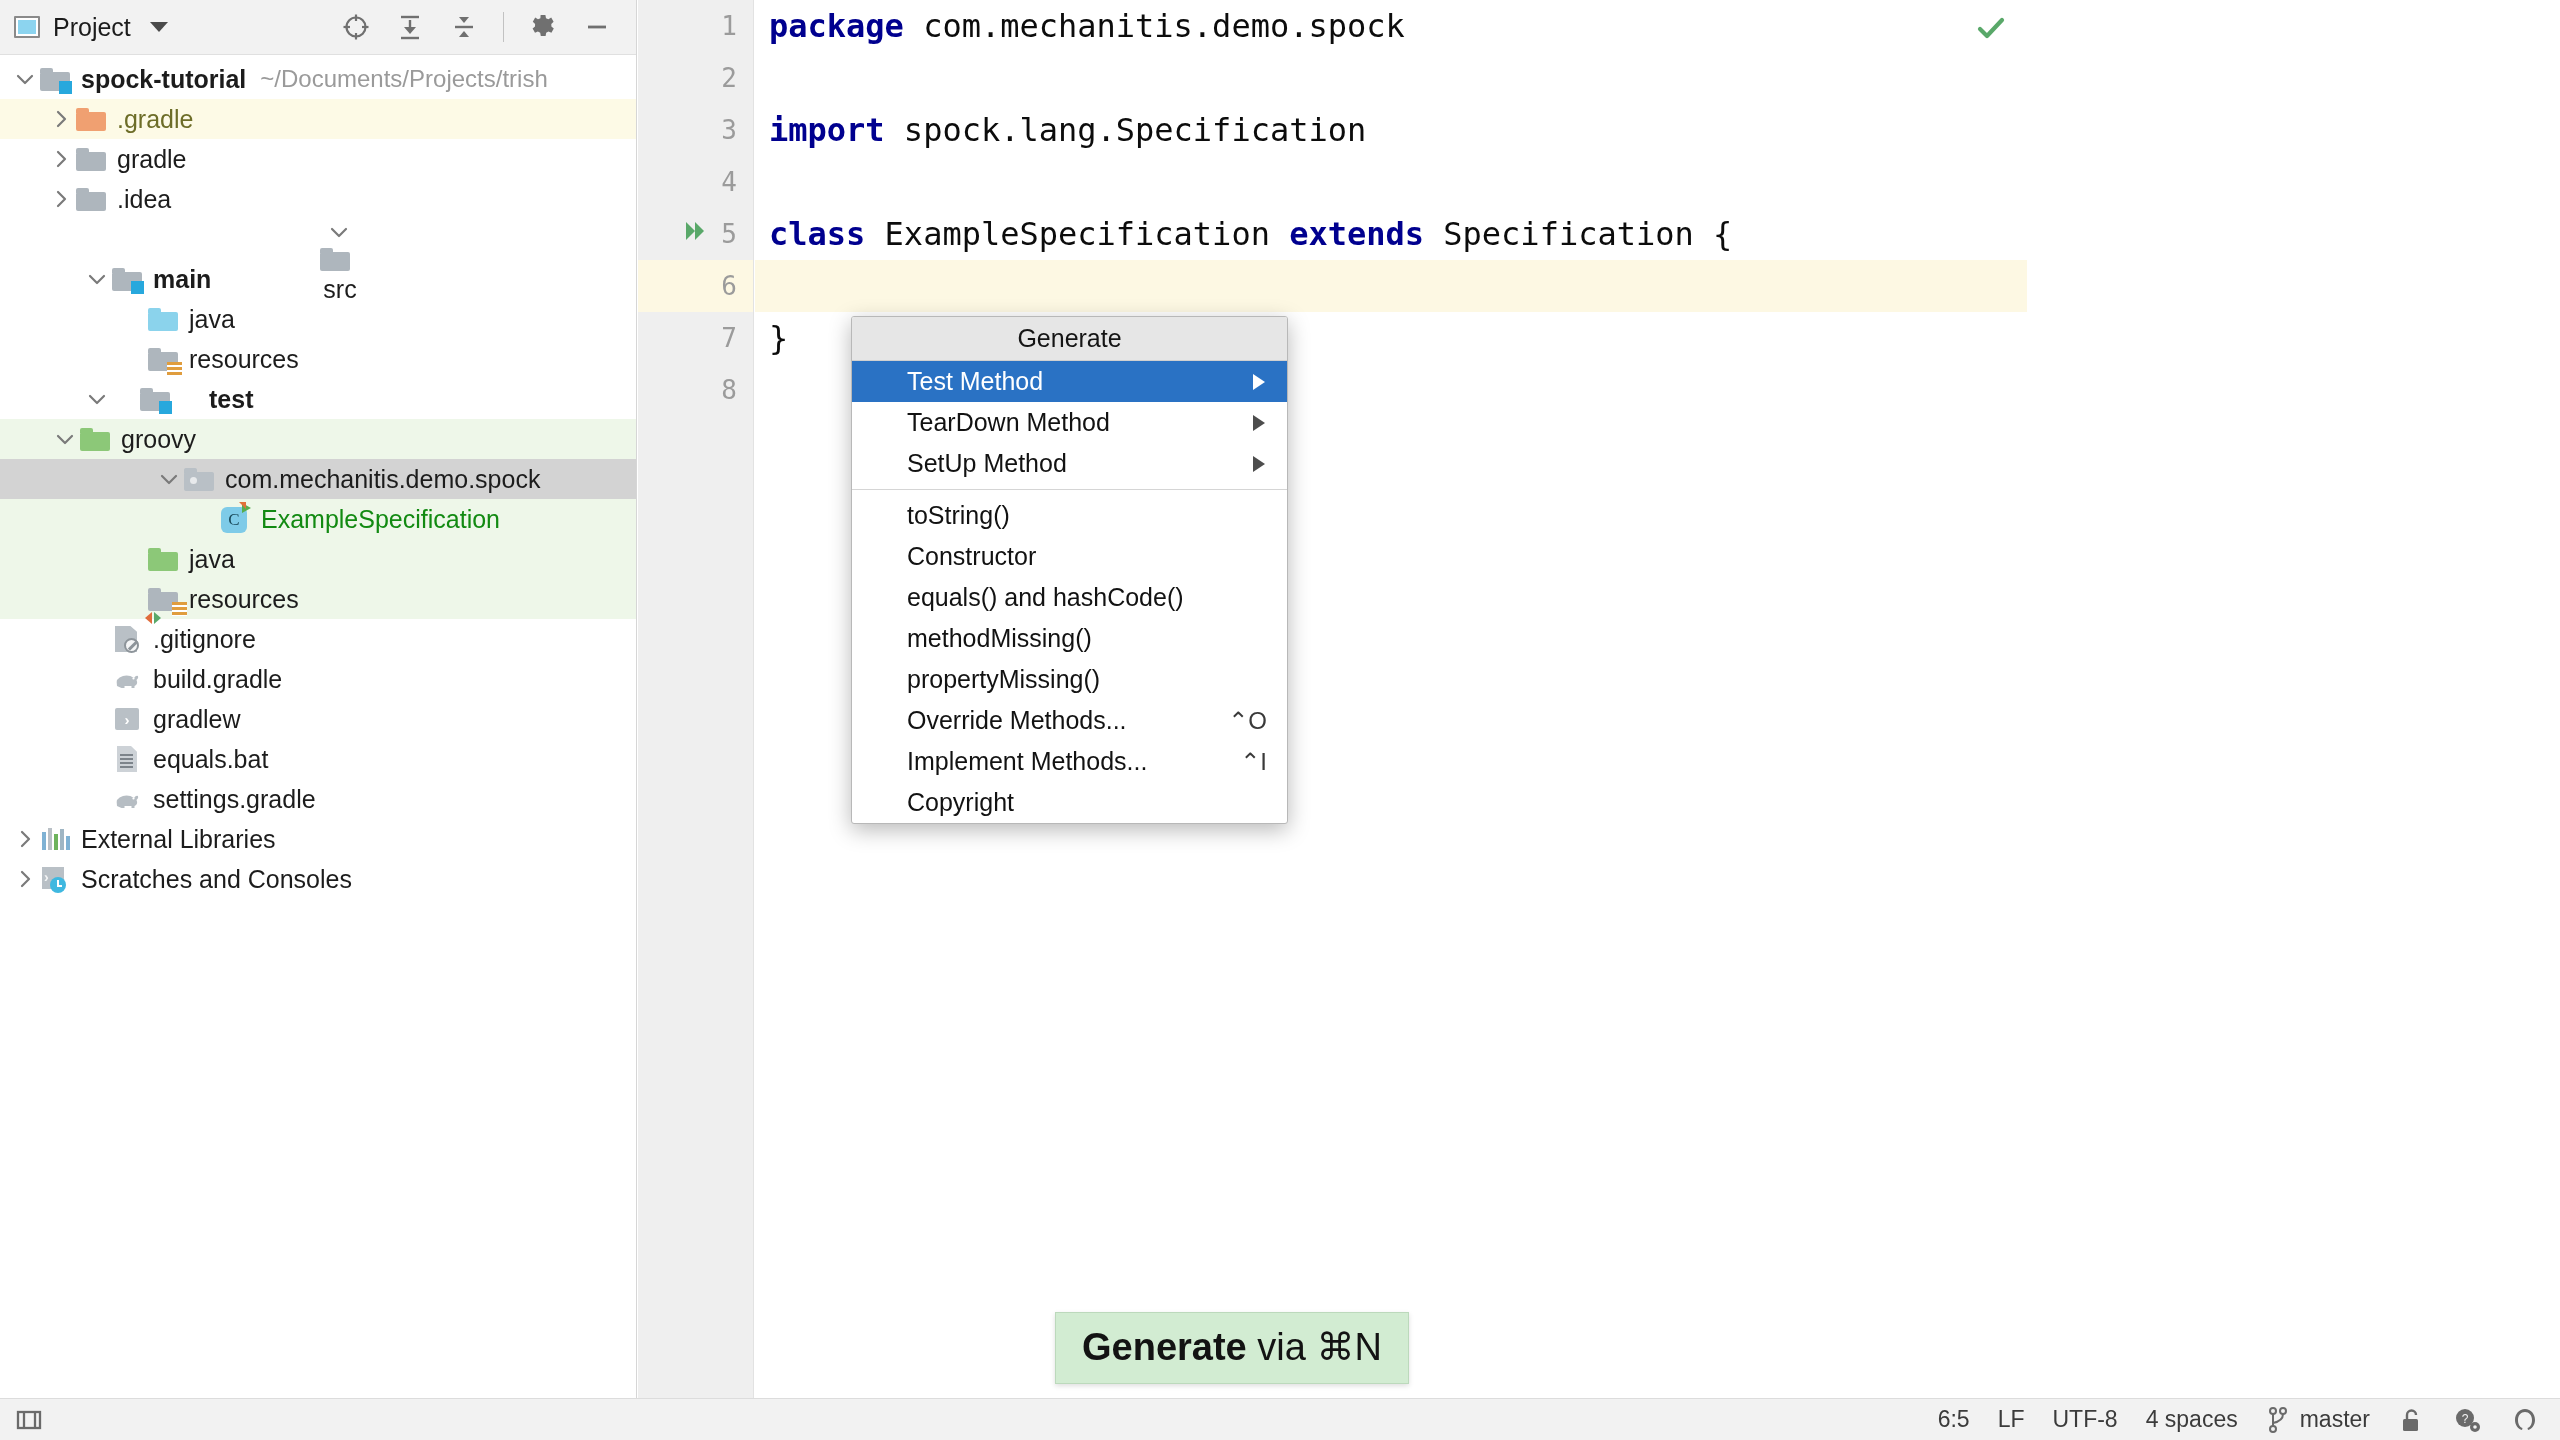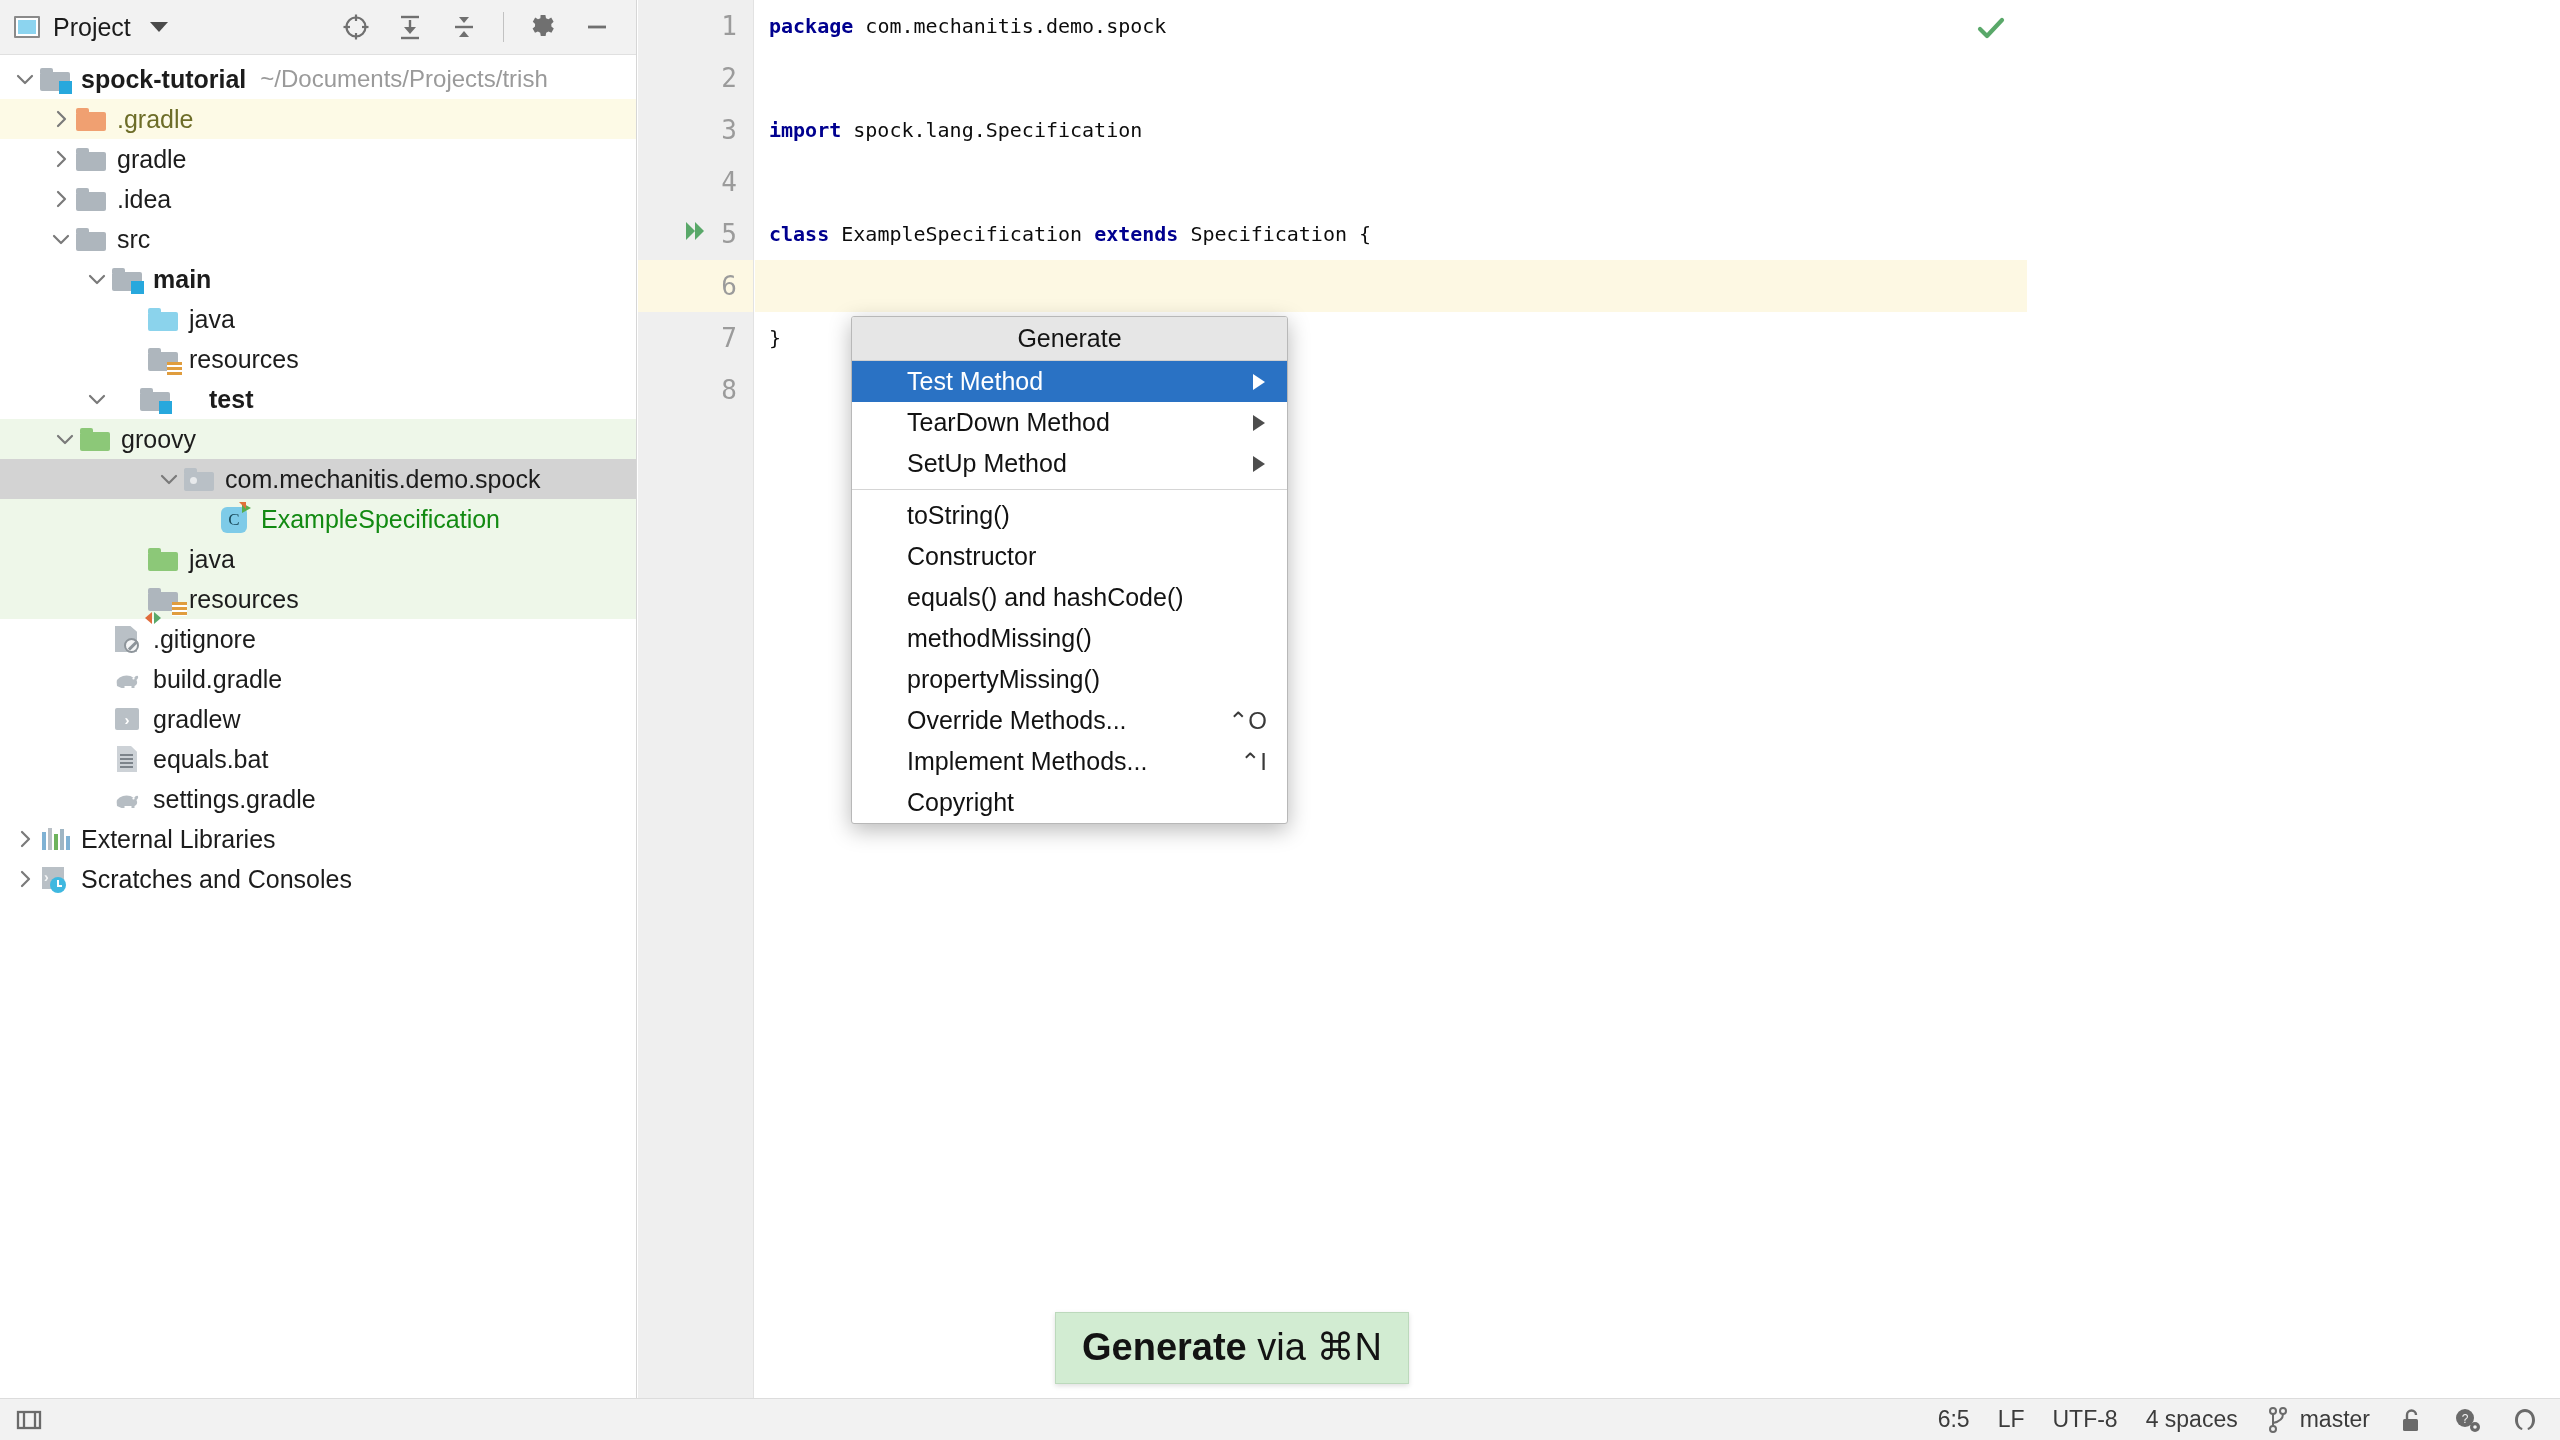--- a/index.html
+++ b/index.html
@@ -87,21 +87,21 @@
     padding-right: 16px; font-family: "DejaVu Sans Mono", monospace;
     font-size: 26px; color: #9b9b9b; position: relative;
   }
   .gline.cur { background: #fdf8e3; }
   .run-marker { position:absolute; right: 44px; top: 50%; transform: translateY(-50%); }
   #code {
     position: absolute; left: 117px; top: 0; right: 0; height: 100%;
   }
   .cline {
     height: 52px; display: flex; align-items: center;
-    font-family: "DejaVu Sans Mono", monospace; font-size: 20px;
+    font-family: "DejaVu Sans Mono", monospace; font-size: 32px;
     color: #0c0c0c; padding-left: 14px; white-space: pre;
   }
   .cline.cur { background: #fdf8e3; }
   .kw { color: #00008f; font-weight: bold; }
   .check-mark { position:absolute; right: 18px; top: 10px; }
 
   
   #generate-popup {
     position: absolute; left: 851px; top: 316px; width: 437px;
     background: #ffffff; border: 1px solid #b8b8b8;
@@ -253,21 +253,21 @@
             </svg>
           </span>
           <span class="ic">
             <span class="folder">
               <span class="tab" style="background:#aeb6bd"></span>
               <span class="body" style="background:#aeb6bd"></span>
             </span>
           </span>
           <span class="lbl">.idea</span>
         </div>
-        <div class="tree-row" style="padding-left: 48px;">
+        <div class="tree-row" style="padding-left: 48px; flex-direction: column;">
           <span class="arrow">
             <svg width="22" height="22" viewBox="0 0 22 22">
               <polyline points="4,8 11,15 18,8" fill="none" stroke="#7a7a7a" stroke-width="2.2" stroke-linecap="round" stroke-linejoin="round"></polyline>
             </svg>
           </span>
           <span class="ic">
             <span class="folder">
               <span class="tab" style="background:#aeb6bd"></span>
               <span class="body" style="background:#aeb6bd"></span>
             </span>

